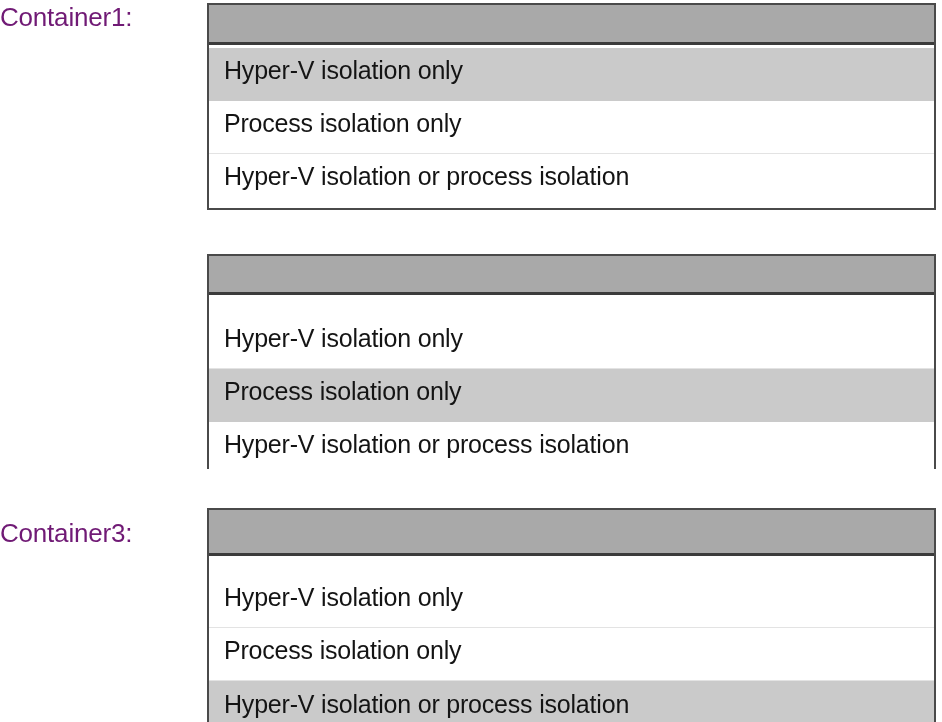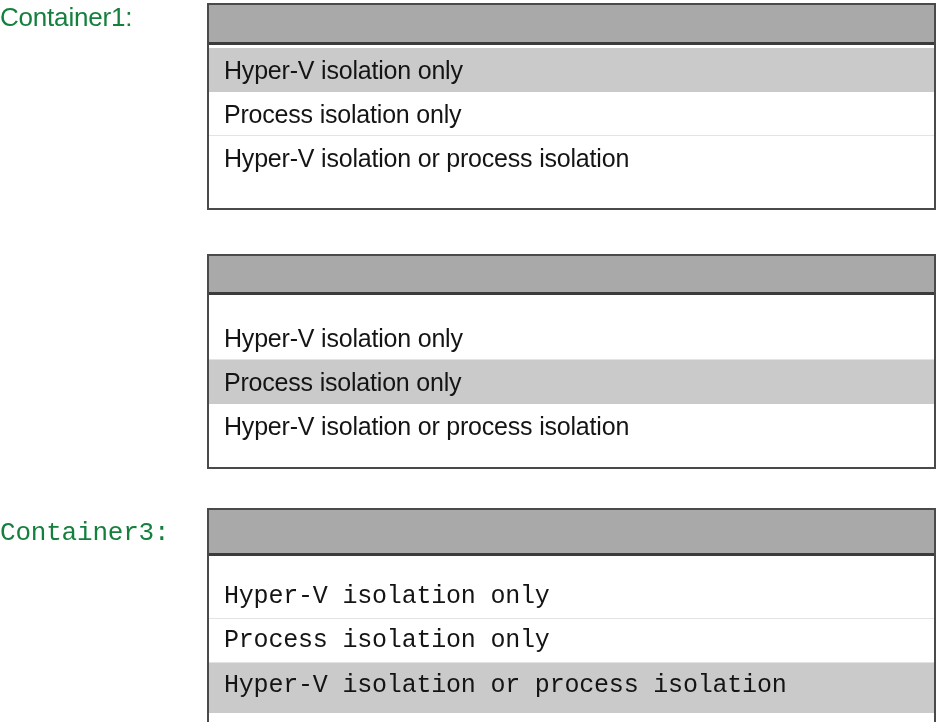--- a/index.html
+++ b/index.html
@@ -23,28 +23,28 @@
   }
 
   
   .group {
     position: absolute;
     left: 0;
     width: 942px;
   }
   .group.g1 { top: 0px;   height: 240px; }
   .group.g2 { top: 250px; height: 240px; }
-  .group.g3 { top: 503px; height: 219px; font-family: Liberation Mono, monospace; }
+  .group.g3 { top: 503px; height: 219px; }
 
   .row-label {
     position: absolute;
     left: 0px;
     width: 200px;
     font-size: 26px;
-    color: #15803d;
+    color: #701a75;
     letter-spacing: -0.2px;
     white-space: nowrap;
   }
   .g1 .row-label { top: 2px; }
   .g2 .row-label { top: 4px; }
   .g3 .row-label { top: 15px; }
 
   
   .combo {
     position: absolute;
@@ -76,21 +76,21 @@
     background: #ffffff;
     padding: 0;
   }
   .g1 .combo-list { padding-top: 3px; }
   .g2 .combo-list { padding-top: 21px; }
   .g3 .combo-list { padding-top: 19px; }
 
   .combo-option {
     box-sizing: border-box;
     width: 100%;
-    height: 44px;
+    height: 53px;
     line-height: 44px;
     padding-left: 15px;
     font-size: 25px;
     color: #141414;
     letter-spacing: -0.2px;
     white-space: nowrap;
     background: #ffffff;
     border-bottom: 1px solid #e3e3e3;
   }
   .combo-option.selected {

